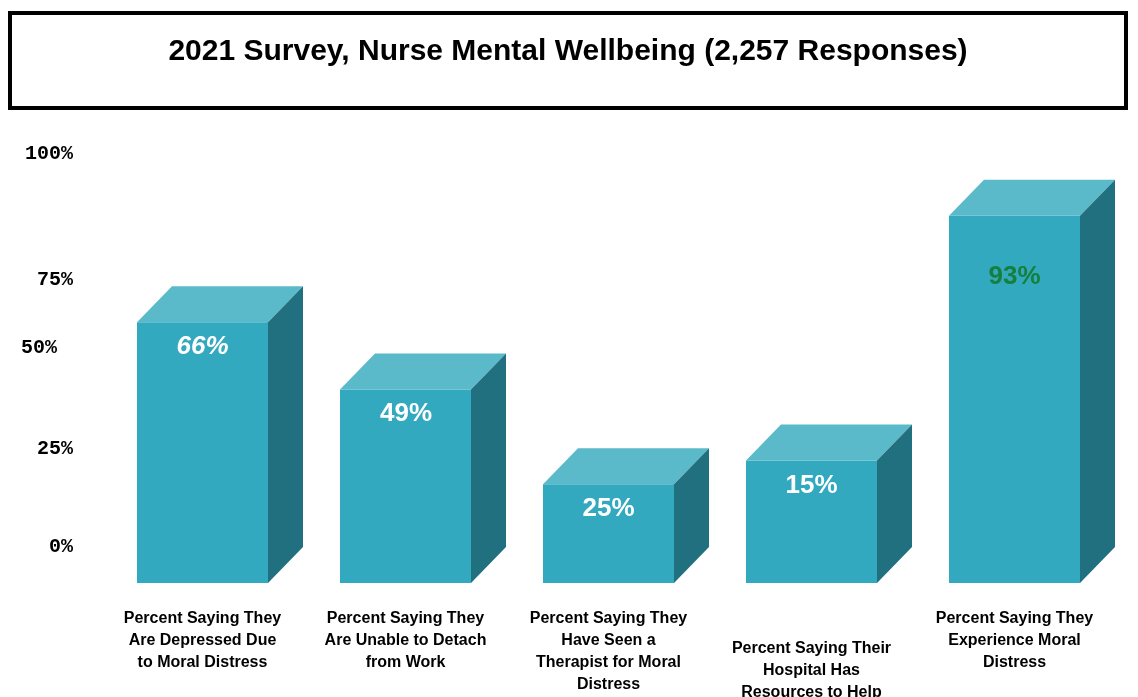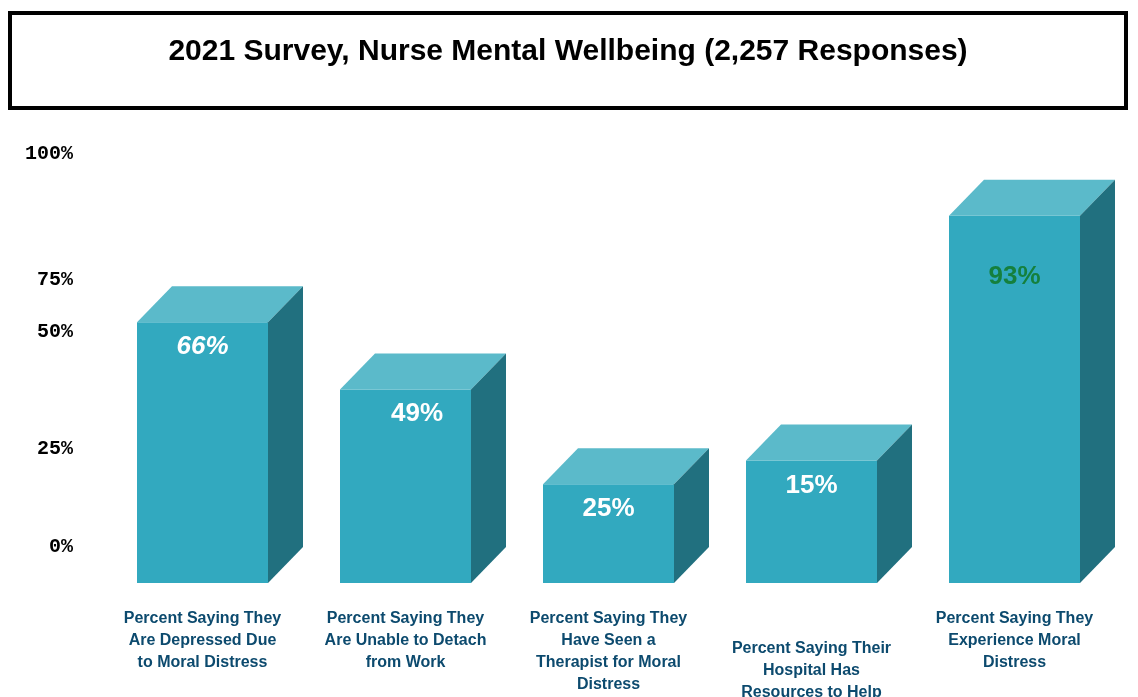--- a/index.html
+++ b/index.html
@@ -34,21 +34,21 @@
   }
   .value-label{
     position:absolute;width:120px;
     text-align:center;
     color:#ffffff;
     font-size:26px;font-weight:bold;
   }
   .cat-label{
     position:absolute;width:214px;
     text-align:center;
-    font-size:16px;font-weight:bold;color:#0c4a6e;
+    font-size:16px;font-weight:bold;color:#000000;
     line-height:22px;
     white-space:pre-line;
   }
 </style>
 </head>
 <body>
 
 <div class="screen">
 
   <div class="title-box">
@@ -79,27 +79,27 @@
       <g>
         <polygon points="949,583 949,215.64999999999998 1080,215.64999999999998 1080,583" fill="#32A9BF"></polygon>
         <polygon points="949,215.64999999999998 984,179.64999999999998 1115,179.64999999999998 1080,215.64999999999998" fill="#5BBACA"></polygon>
         <polygon points="1080,215.64999999999998 1115,179.64999999999998 1115,547 1080,583" fill="#21707F"></polygon>
       </g>
     </svg>
 
   <div id="yaxis-labels">
       <div class="ytick" style="left: 5px; top: 535px;">0%</div>
       <div class="ytick" style="left: 5px; top: 436.75px;">25%</div>
-      <div class="ytick" style="left: 5px; top: 320px;">50%</div>
+      <div class="ytick" style="left: 5px; top: 336px; text-align: center;">50%</div>
       <div class="ytick" style="left: 5px; top: 254px; margin-top: 14px;">75%</div>
       <div class="ytick" style="left: 5px; top: 142px;">100%</div>
     </div>
   <div id="value-labels">
       <div class="value-label" style="color: rgb(255, 255, 255); left: 142.5px; top: 330.3px; font-style: italic;">66%</div>
-      <div class="value-label" style="color: rgb(255, 255, 255); left: 357px; top: 397.45px;">49%</div>
+      <div class="value-label" style="color: rgb(255, 255, 255); left: 346px; top: 397.45px;">49%</div>
       <div class="value-label" style="color: rgb(255, 255, 255); left: 548.5px; top: 492.25px;">25%</div>
       <div class="value-label" style="color: rgb(255, 255, 255); left: 751.5px; top: 468.55px;">15%</div>
       <div class="value-label" style="color: #15803d; left: 954.5px; top: 232px; margin-top: 28px;">93%</div>
     </div>
   <div id="cat-labels">
       <div class="cat-label" style="left: 95.5px; top: 607px;">Percent Saying They
 Are Depressed Due
 to Moral Distress</div>
       <div class="cat-label" style="left: 298.5px; top: 607px;">Percent Saying They
 Are Unable to Detach

